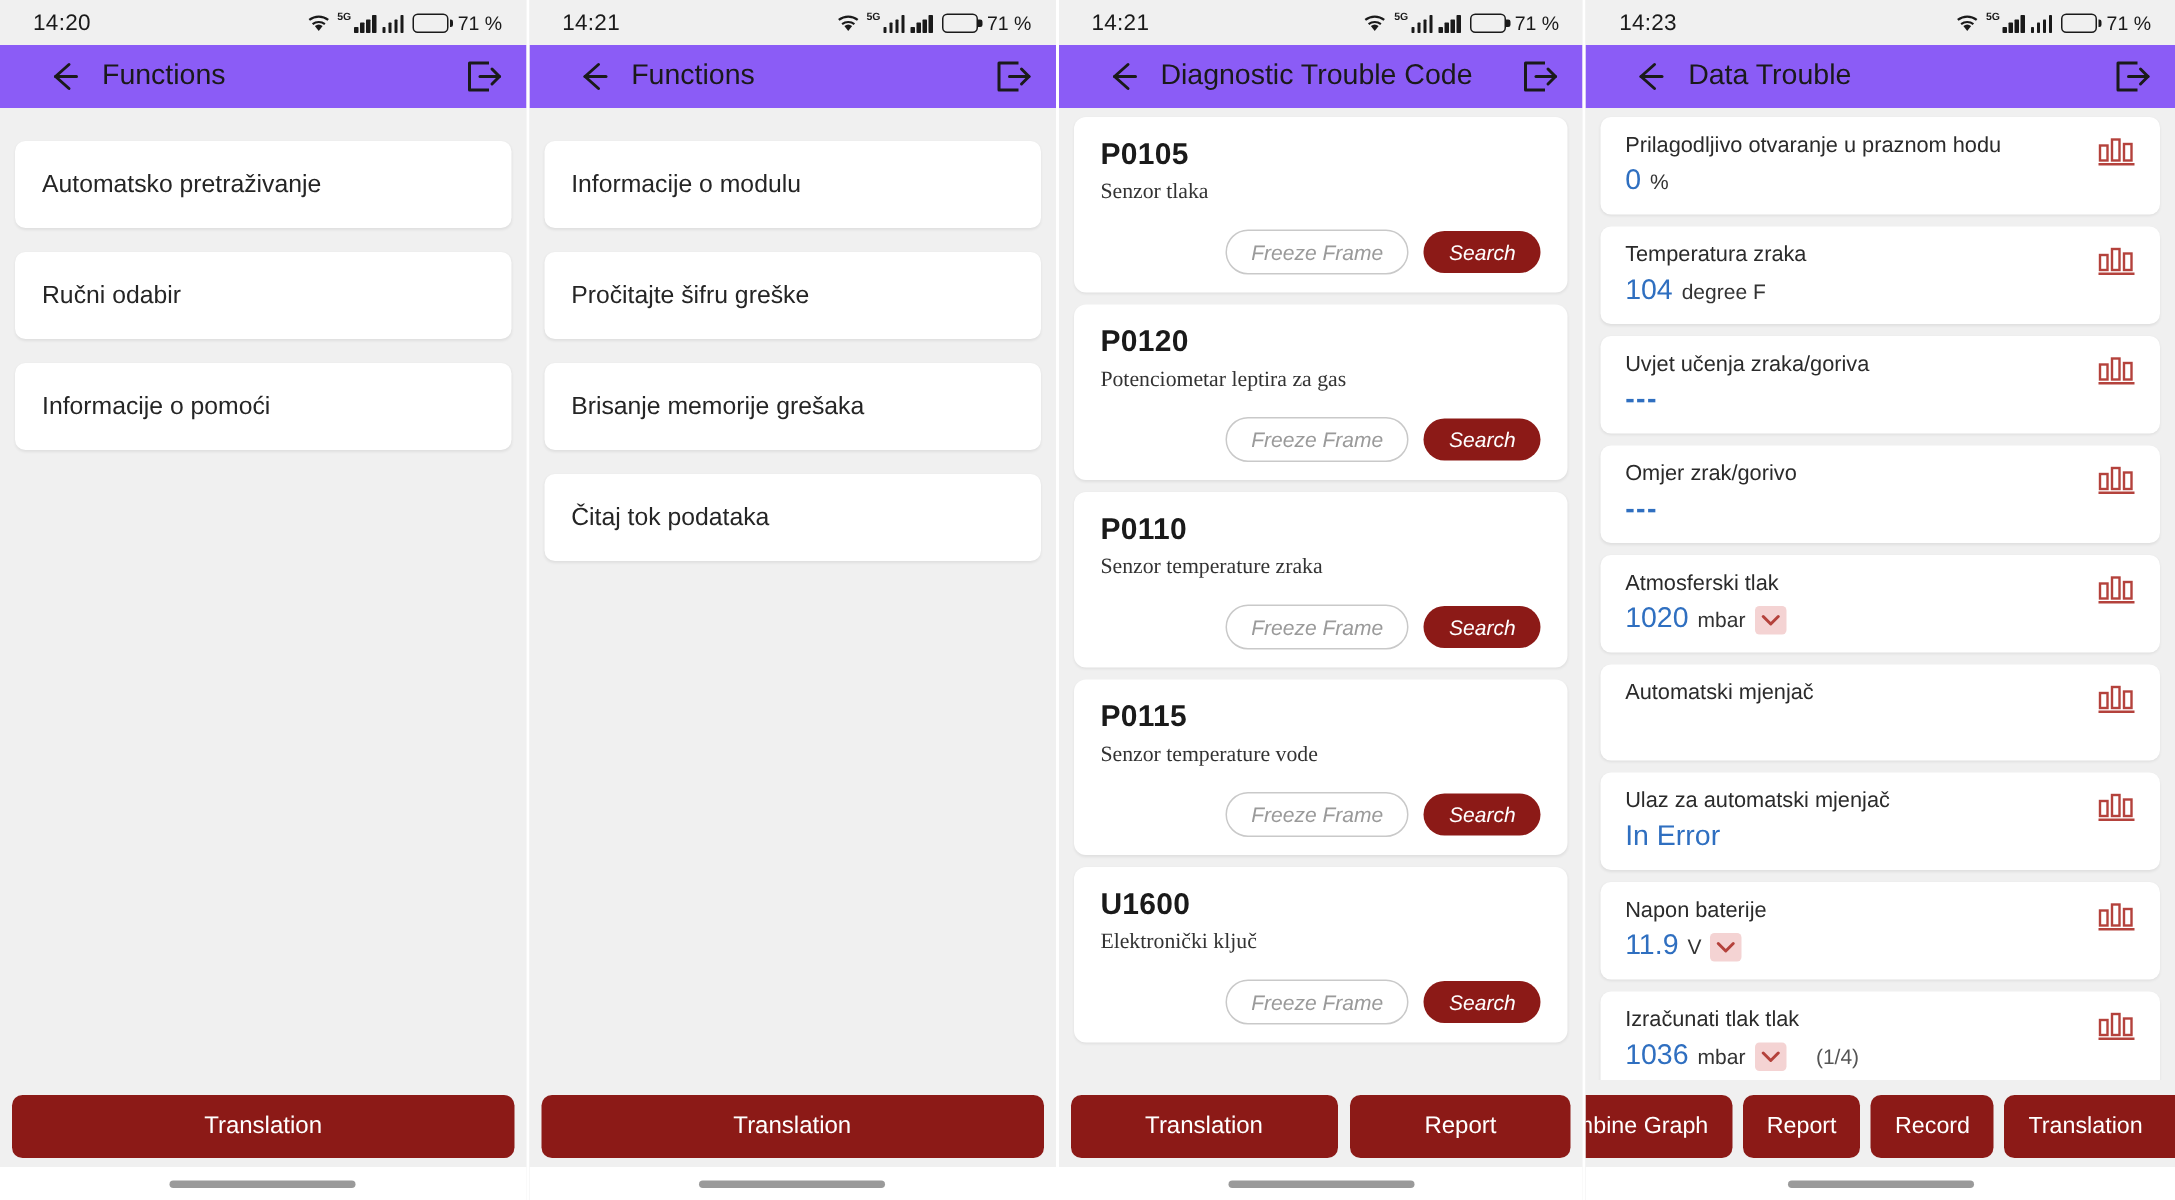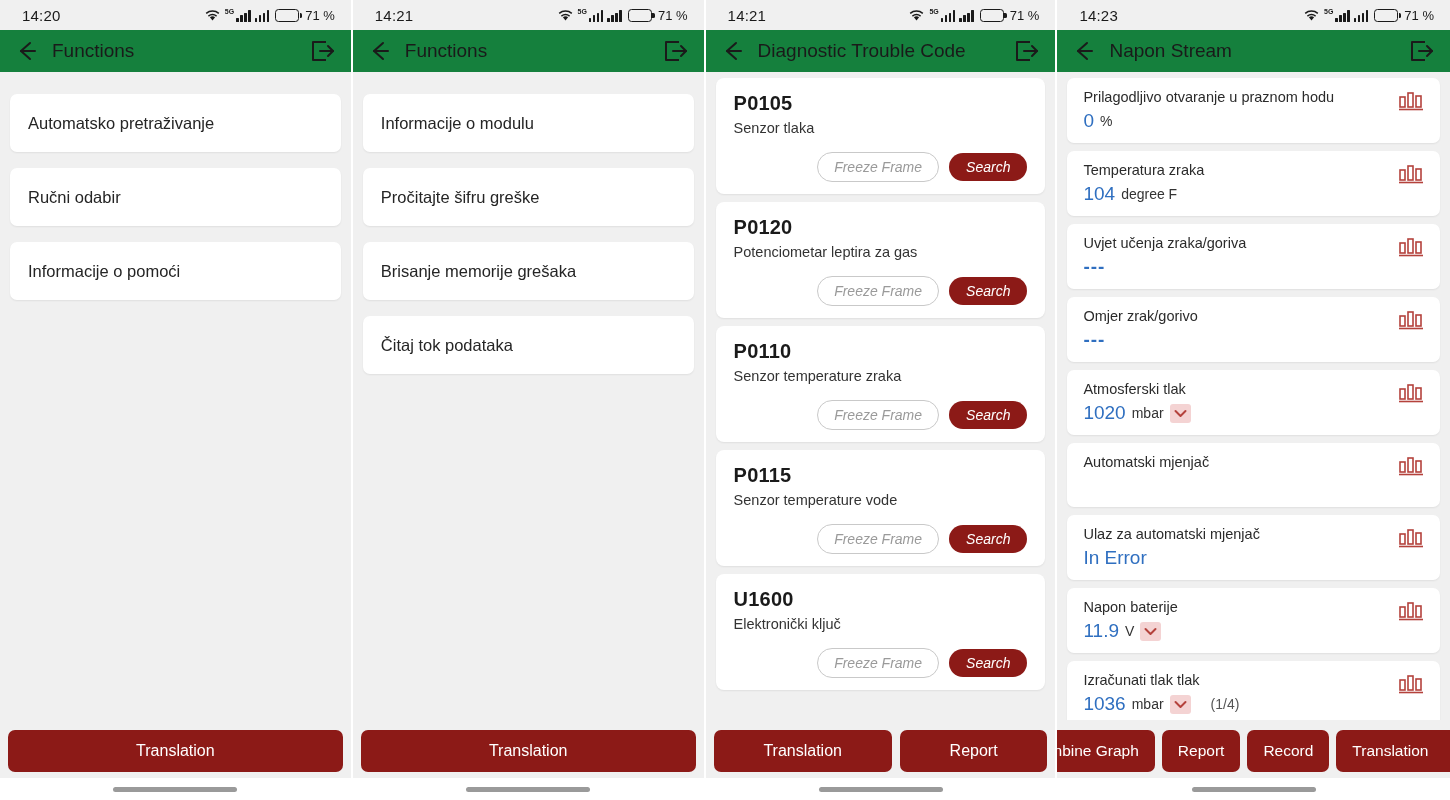--- a/index.html
+++ b/index.html
@@ -68,22 +68,22 @@
     width:2.5px; height:4.5px; background:#1a1a1a; border-radius:0 1.5px 1.5px 0;
   }
   .battery .fill { height:100%; background:#1a1a1a; border-radius:1px; }
   .batt-pct { font-size: 13px; color:#1a1a1a; margin-left:2px; }
 
   
   .appbar {
     height: 42px;
     display: flex;
     align-items: center;
-    padding: 0 14px 0 14px;
-    background: #15803d;
+    padding: 0 14px 0 30px;
+    background: #8b5cf6;
     flex: 0 0 auto;
   }
   .back-arrow {
     width: 26px; height: 26px;
     position: relative;
     flex: 0 0 auto;
     cursor: pointer;
   }
   .back-arrow svg { display:block; }
   .appbar-title {
@@ -135,20 +135,21 @@
   .dtc-code {
     font-size: 20px;
     font-weight: bold;
     color: #1a1a1a;
     letter-spacing: .2px;
   }
   .dtc-desc {
     font-size: 14.5px;
     color: #333333;
     margin-top: 5px;
+    font-family: Liberation Serif, serif;
   }
   .dtc-actions {
     display: flex;
     justify-content: flex-end;
     align-items: center;
     gap: 10px;
     margin-top: 16px;
   }
   .btn-freeze {
     border: 1px solid #c9c9c9;
@@ -513,21 +514,21 @@
         <span class="batt-pct">71 %</span>
       </div>
     </div>
     <div class="appbar">
       <span class="back-arrow">
           <svg width="26" height="26" viewBox="0 0 26 26">
             <path d="M16 5 L7 13 L16 21" stroke="#1a1a1a" stroke-width="2" fill="none" stroke-linecap="round" stroke-linejoin="round"></path>
             <path d="M7 13 H21" stroke="#1a1a1a" stroke-width="2" stroke-linecap="round"></path>
           </svg>
         </span>
-      <span class="appbar-title">Napon Stream</span>
+      <span class="appbar-title">Data Trouble</span>
       <span class="exit-icon"><svg width="28" height="26" viewBox="0 0 28 26">
             <path d="M17 4 H4 V22 H17" stroke="#1a1a1a" stroke-width="2" fill="none" stroke-linejoin="round"></path>
             <path d="M11 13 H24" stroke="#1a1a1a" stroke-width="2" stroke-linecap="round"></path>
             <path d="M19 8 L24 13 L19 18" stroke="#1a1a1a" stroke-width="2" fill="none" stroke-linecap="round" stroke-linejoin="round"></path>
           </svg></span>
     </div>
     <div class="content">
 
       <div class="ds-card">
         <div class="ds-label">Prilagodljivo otvaranje u praznom hodu</div>

